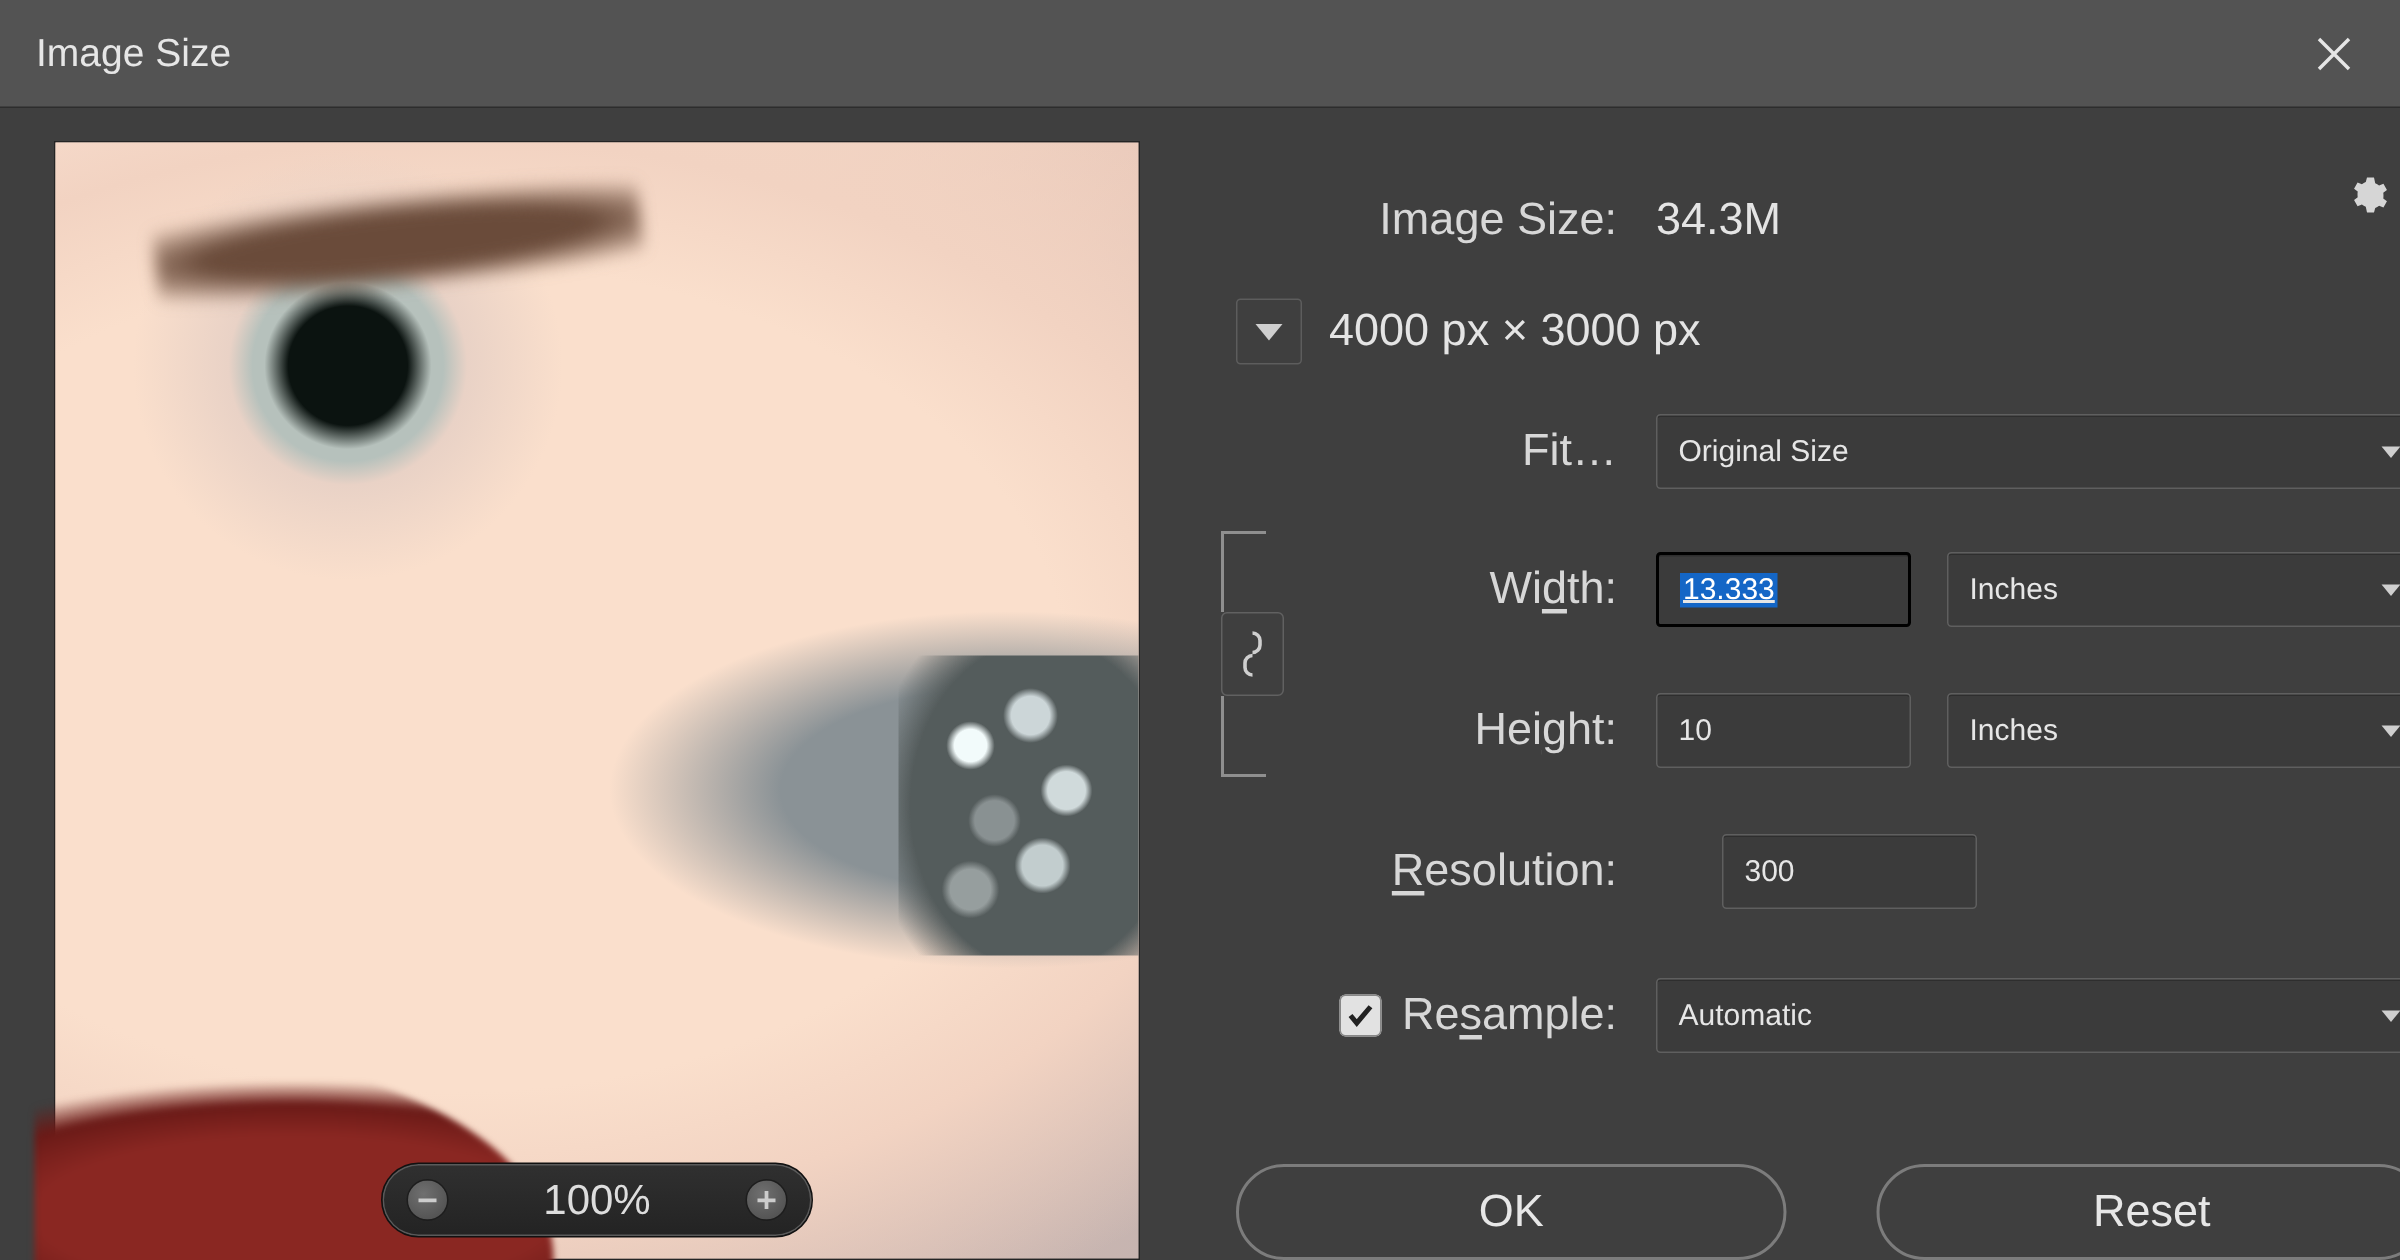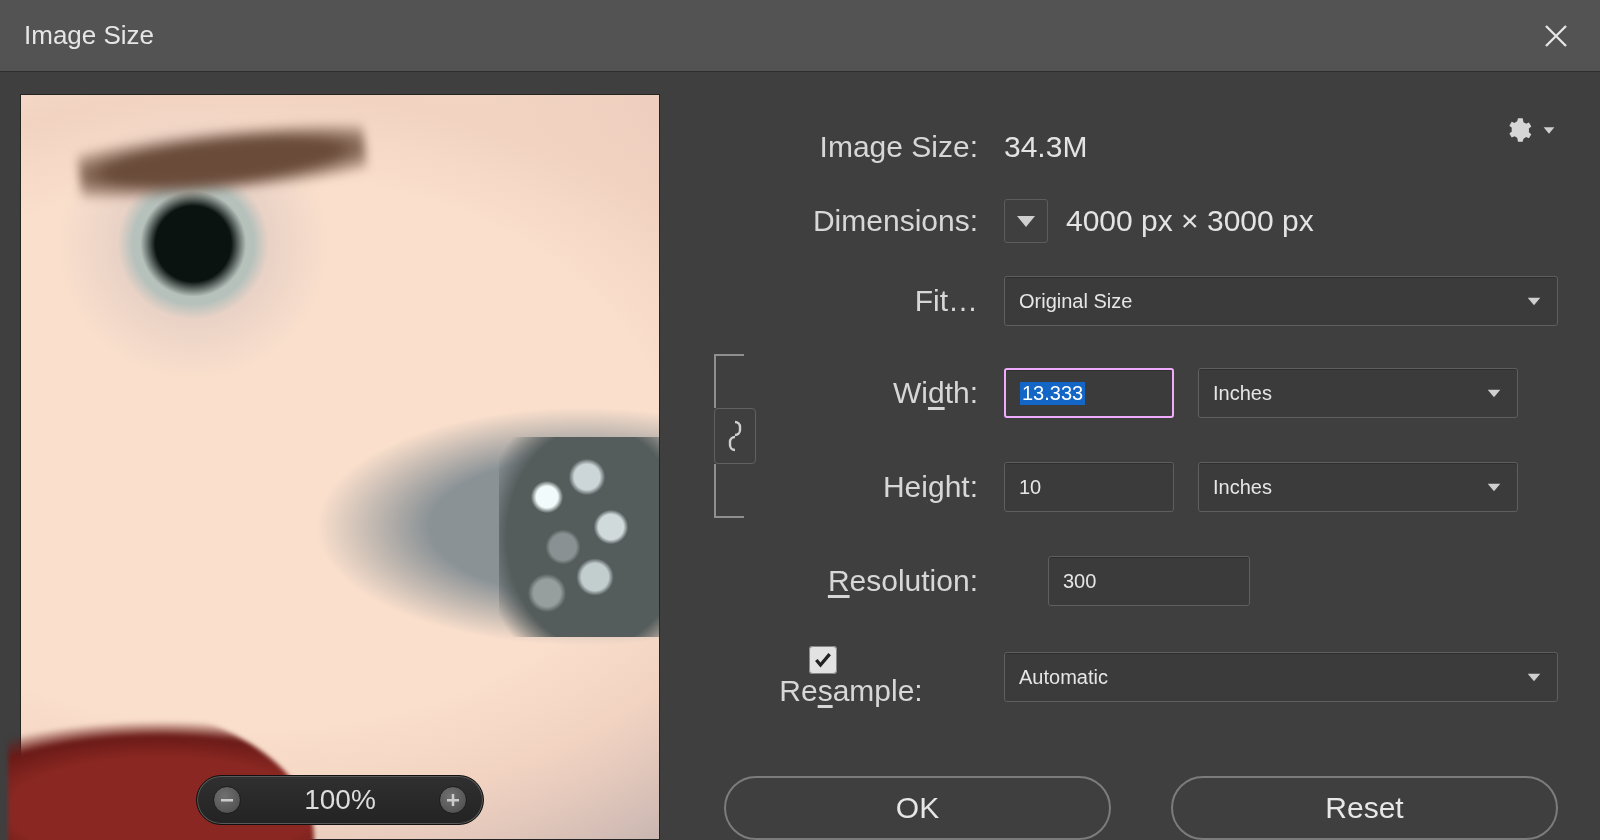--- a/index.html
+++ b/index.html
@@ -22,25 +22,26 @@
   .titlebar .close svg { stroke: #e6e6e6; stroke-width: 2.3; }
 
   .content {
     display: flex;
     height: calc(100% - 72px);
     padding: 22px 0 0 20px;
   }
 
   
   .preview-wrap {
-    width: 640px; height: 746px;
+    width: 724px; height: 746px;
     background: #2b2b2b;
     border: 1px solid #242424;
     position: relative;
     flex-shrink: 0;
+    margin-left: 16px;
   }
   .preview-img {
     width: 100%; height: 100%;
     background:
       radial-gradient(circle at 27% 20%, #0b1310 0 5%, transparent 7%),
       radial-gradient(circle at 27% 20%, #b6c1bc 0 8%, #e9d2c6 10%, transparent 18%),
       radial-gradient(ellipse 380px 170px at 88% 58%, #8a9296 0 40%, transparent 70%),
       radial-gradient(ellipse 900px 600px at 36% 48%, #fadfcc 0 46%, #f2d3c2 60%, transparent 80%),
       linear-gradient(130deg, #fce4d6 0%, #f3d6c5 35%, #eacabb 55%, #d8beb5 72%, #c6b4b0 100%);
   }
@@ -137,24 +138,25 @@
     display: flex; align-items: center;
     padding: 0 14px;
     font-size: 20px;
     color: #e6e6e6;
     box-shadow: inset 0 1px 0 #2e2e2e;
   }
   .select { justify-content: space-between; }
   .select .sval { white-space: nowrap; overflow:hidden; }
   .select.wide { flex:1; min-width:300px; }
   .numbox { width: 170px; justify-content:flex-start; }
-  .numbox.resbox { width:202px; }
+  .numbox.resbox { width:170px; }
   .numbox.selected {
-    border: 2px solid #f0abfc;
+    border: 2px solid #000000;
     background:#3b3b3b;
+    text-decoration:underline;
   }
   .numbox.selected span { background:#1466c6; color:#fff; padding:0 2px; }
   .gap { width:24px; }
   .unit-select { width:320px; }
 
   
   .link-wrap {
     position:absolute; left: -24px; top: 242px;
     width: 70px; height: 168px;
     display:flex; flex-direction:column; align-items:center; justify-content:center;
@@ -250,21 +252,20 @@
     </div>
 
     <div class="panel-inner">
 
       <div class="row">
         <div class="lbl">Image Size:</div>
         <div class="val-static">34.3M</div>
       </div>
 
       <div class="row">
-        <div class="lbl">Dimensions:</div>
         <div class="dim-chev">
           <div class="chev-down"></div>
         </div>
         <div class="val-static">4000 px  ×  3000 px</div>
       </div>
 
       <div class="row row-fit">
         <div class="lbl">Fit…</div>
         <div class="select wide">
           <span class="sval">Original Size</span>
@@ -315,21 +316,21 @@
         <div class="lbl">
           <span class="ul">R</span><span>esolution:</span>
         </div>
         <div class="numbox resbox">
           <span>300</span>
         </div>
         <div class="gap"></div>
       </div>
 
       <div class="row row-resample">
-        <div class="lbl" style="display:flex;align-items:center;justify-content:flex-end;flex-direction:column;">
+        <div class="lbl" style="display:flex;align-items:center;justify-content:flex-end;">
           <span class="cbx">
             <svg width="20" height="20" viewBox="0 0 24 24">
                 <path d="M4 12l5 6L20 5"></path>
               </svg>
           </span>
           <span>
             <span>Re</span><span class="ul">s</span><span>ample:</span>
           </span>
         </div>
         <div class="select wide">

